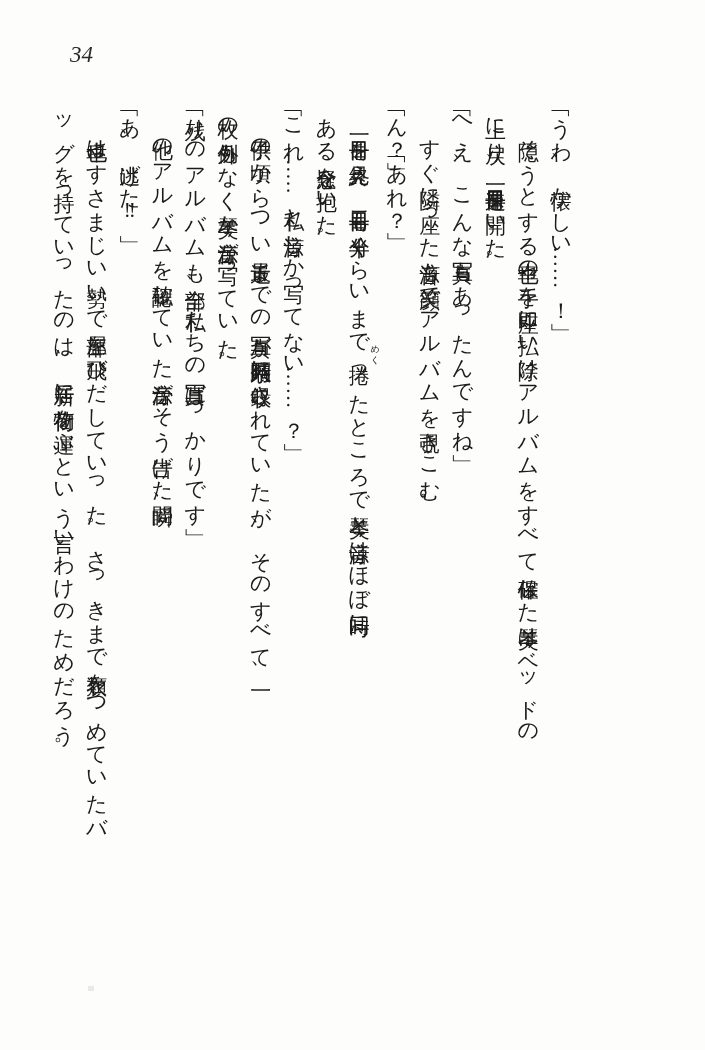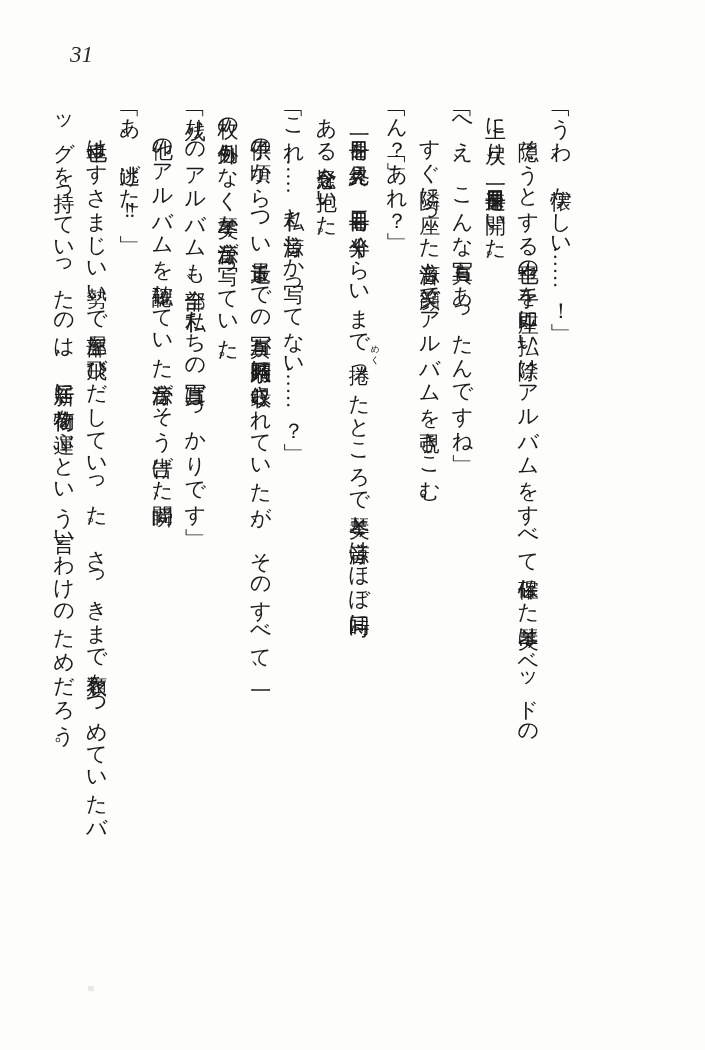--- a/index.html
+++ b/index.html
@@ -55,21 +55,21 @@
     width: 6px;
     height: 5px;
     background: #e9e9e7;
   }
 </style>
 </head>
 <body>
 
 <div class="page">
 
-  <div class="page-number">31</div>
+  <div class="page-number">34</div>
 
   <div class="text-block">
     <p class="text-line">「うわ、懐かしい……！」</p>
     <p class="text-line">　隠そうとする幸也の手を即座に払い除けアルバムをすべて確保した美琴はベッドの</p>
     <p class="text-line">上に戻り、早速一冊目を開いた。</p>
     <p class="text-line">「へえ、こんな写真もあったんですね」</p>
     <p class="text-line">　すぐ隣に座った涼音も笑顔でアルバムを覗きこむ。</p>
     <p class="text-line">「ん？」「あれ？」</p>
     <p class="text-line">
       <span>　一冊目を見終え、二冊目も半分くらいまで</span><ruby><span>捲</span><rt>めく</rt></ruby><span>ったところで美琴と涼音はほぼ同時に</span>

